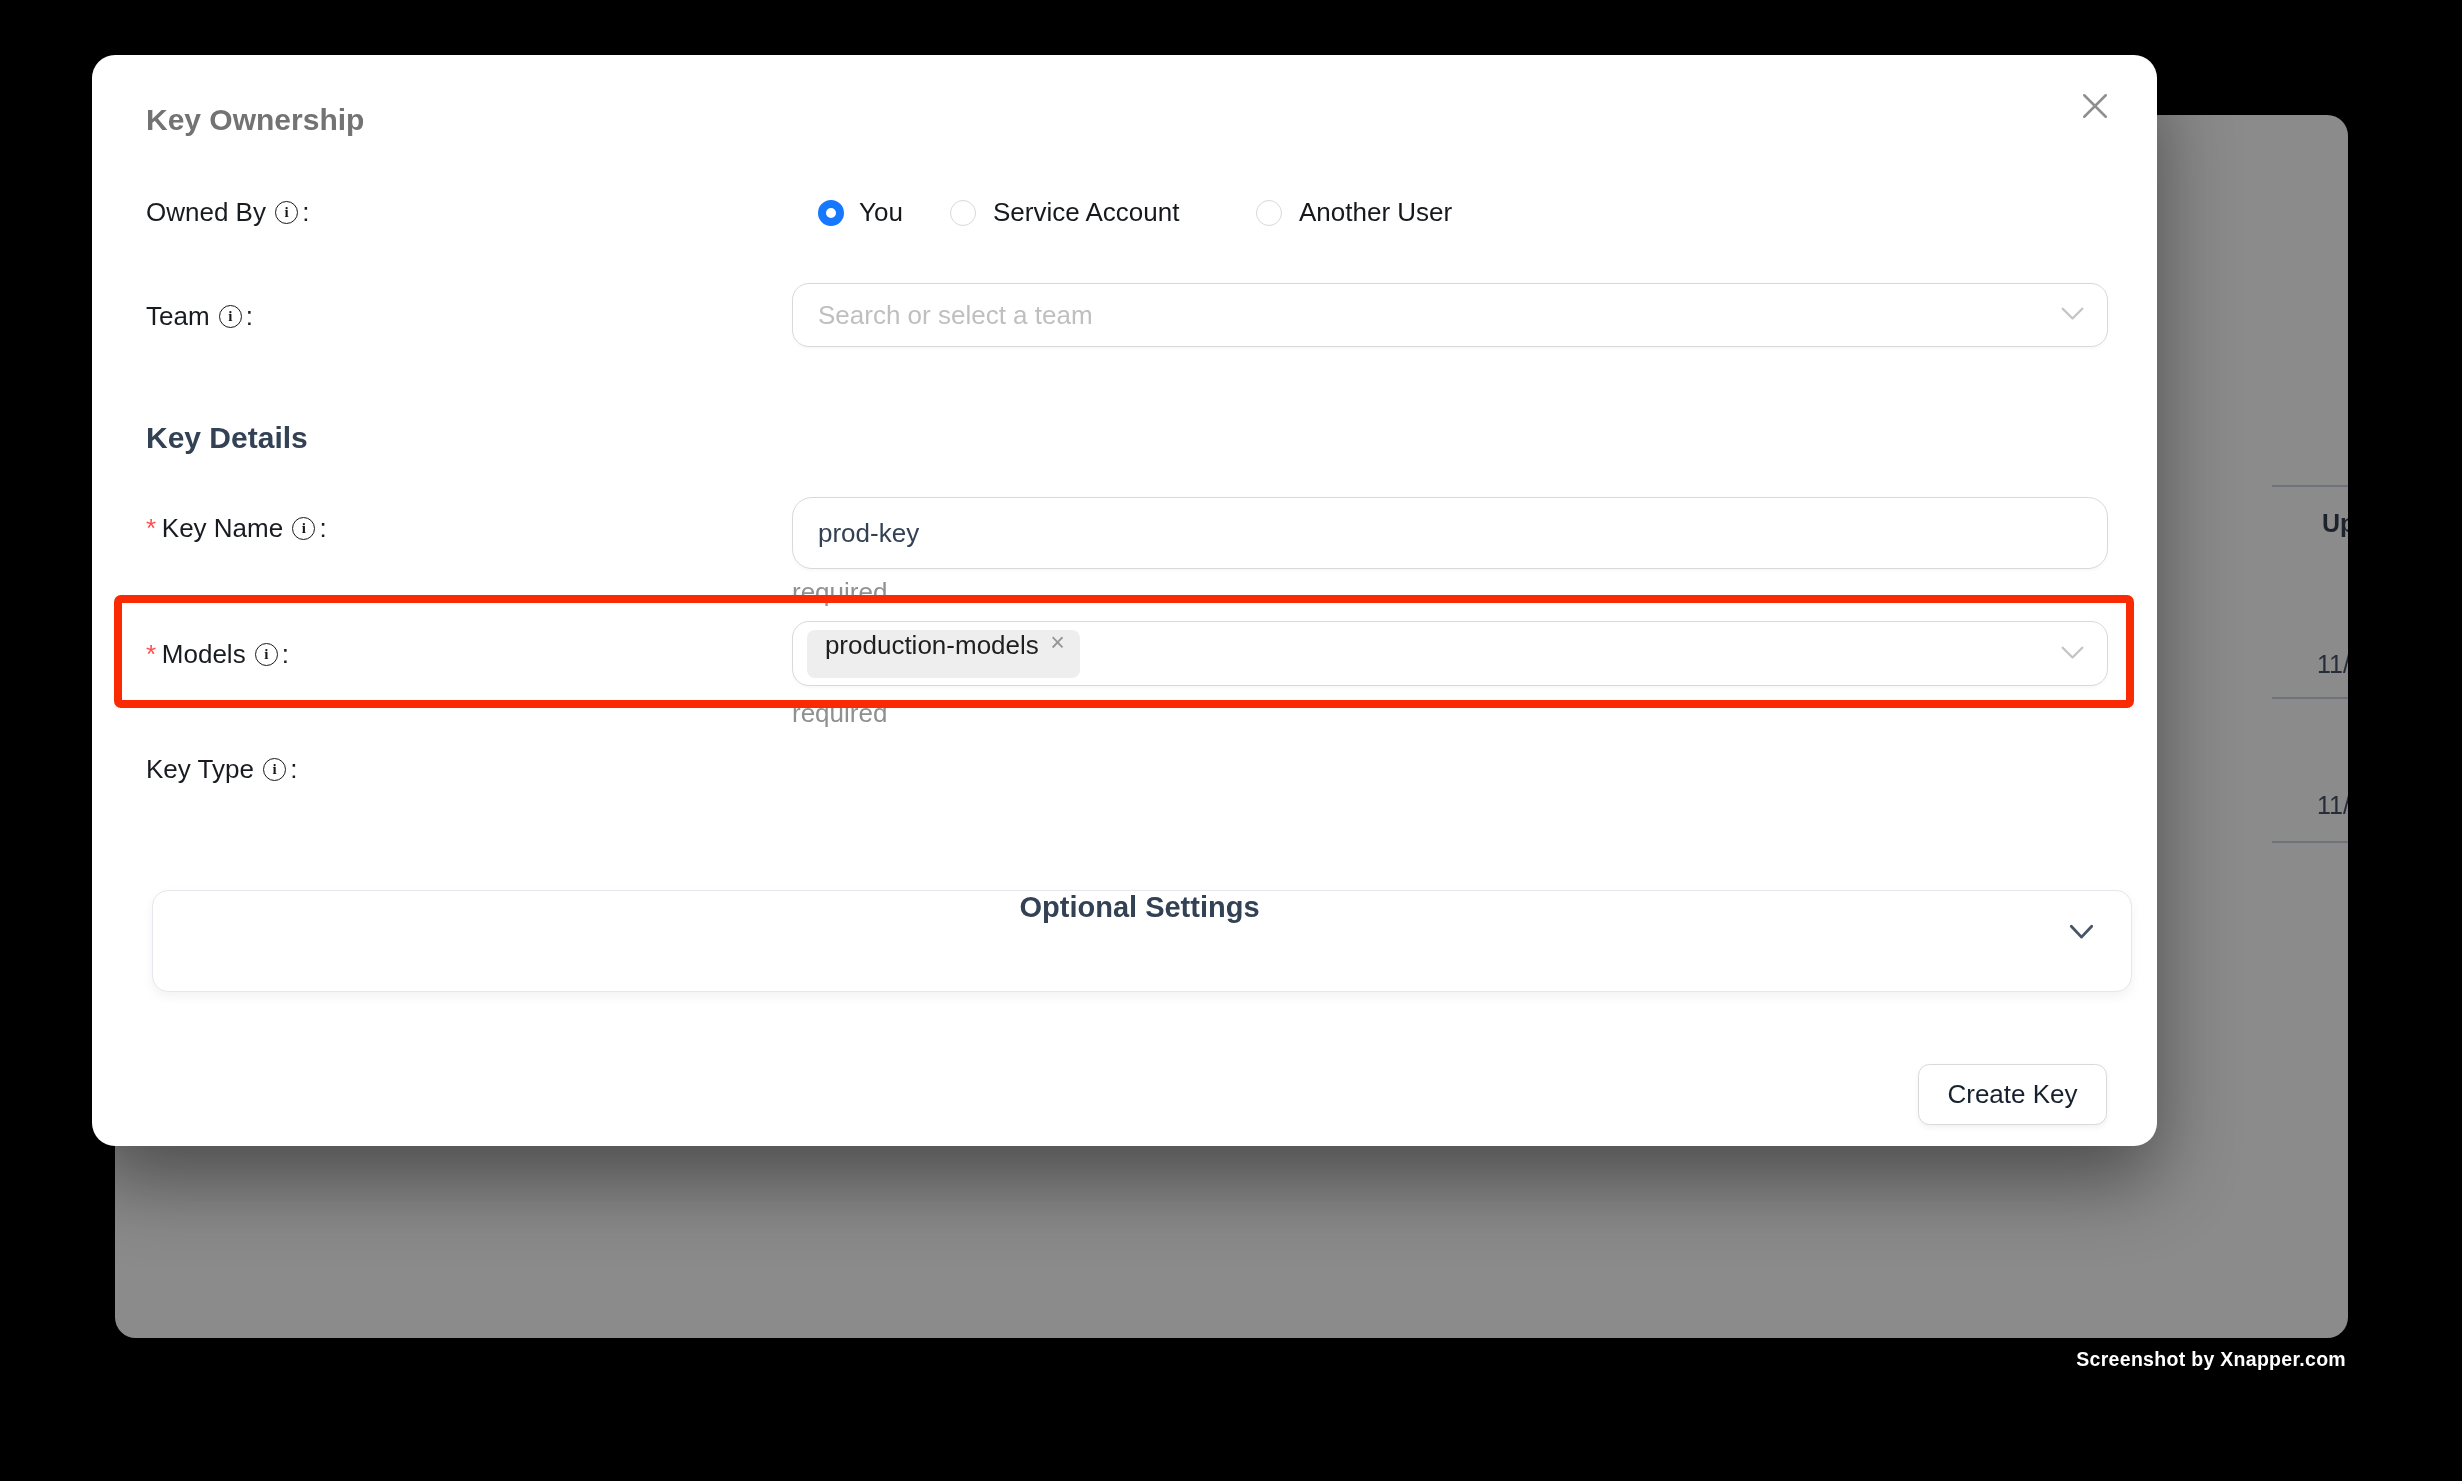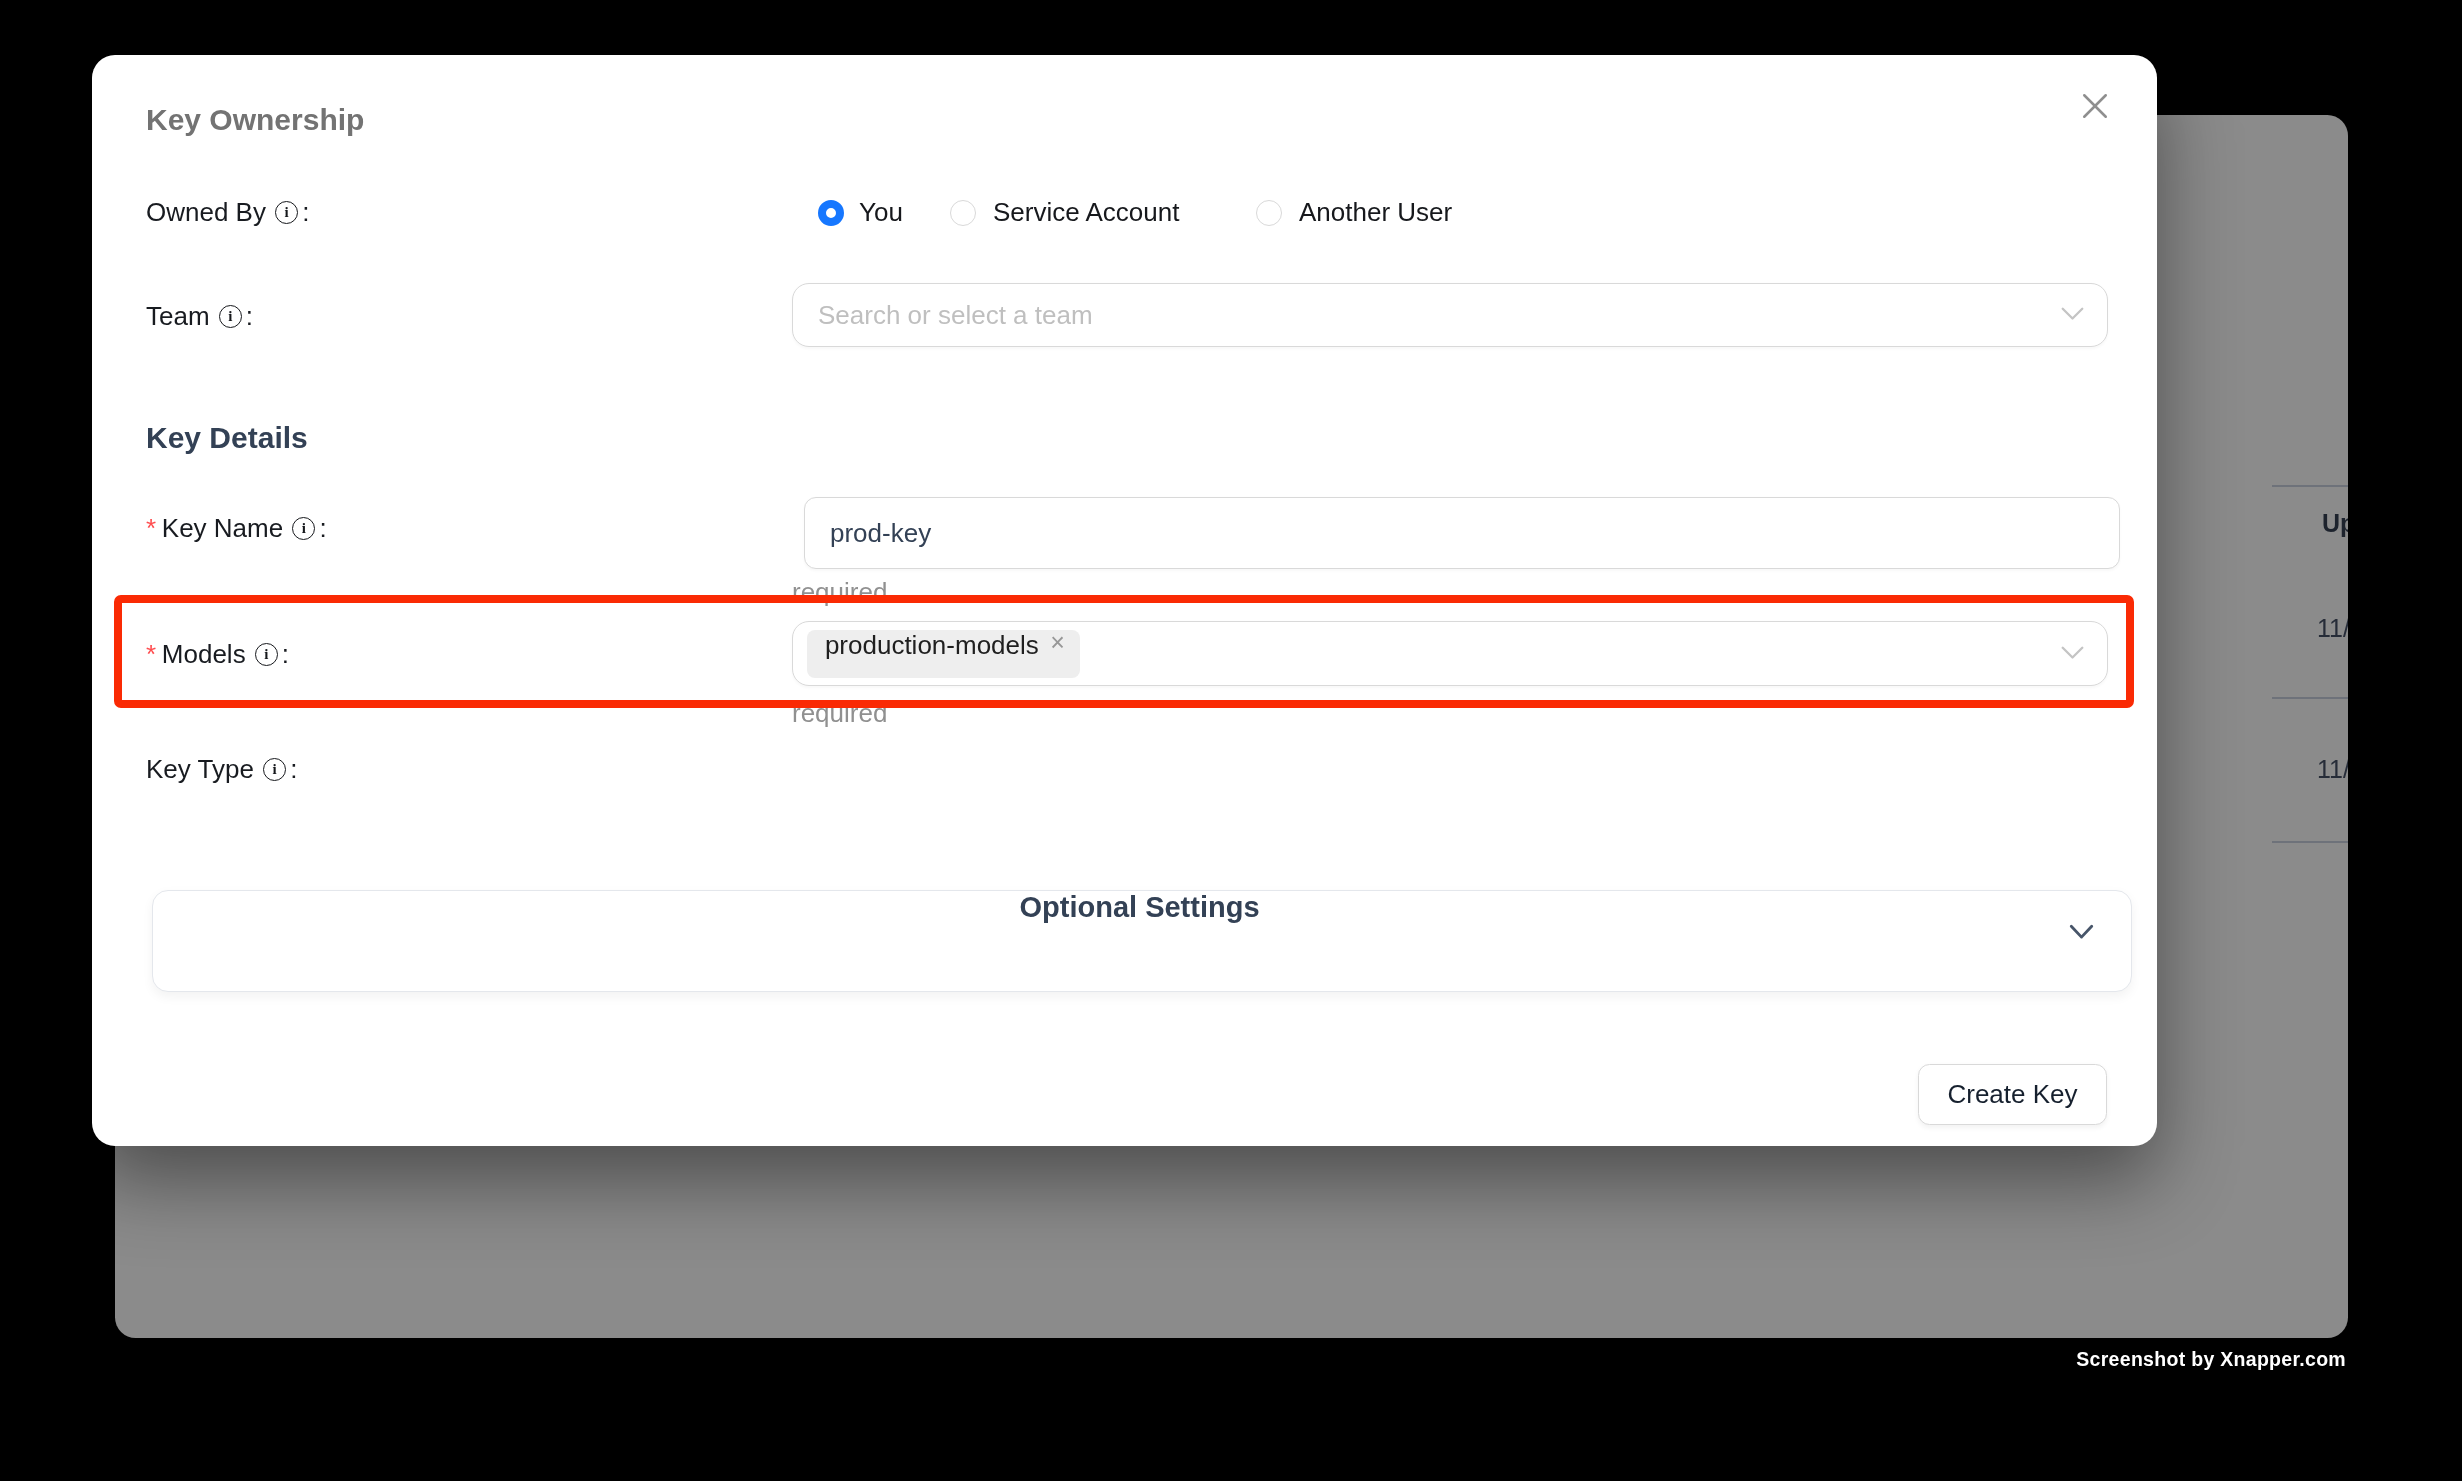--- a/index.html
+++ b/index.html
@@ -17,21 +17,21 @@
   .bg-line.left{left:0;width:92px;}
   .bg-line.right{left:2157px;width:76px;background:#6e727a;}
   .chip{position:absolute;left:1.1px;top:51px;width:33px;height:55px;background:#3c3f9c;border-radius:9.2px;}
   .bg-text{position:absolute;white-space:nowrap;}
   .bg-reset{left:0;top:186px;font-size:26px;color:#17191d;width:102px;overflow:hidden;}
   .bg-sults{left:0;top:297px;font-size:26px;font-weight:700;color:#242b37;}
   .bg-keyalias{left:5.7px;top:396px;font-size:25px;font-weight:700;color:#1d232d;}
   .bg-dash{left:-2.3px;width:15px;overflow:hidden;font-size:26px;color:#3a404c;}
   .bg-dash.r1{top:497px;} .bg-dash.r2{top:640px;}
   .bg-up{left:2207px;top:394px;font-size:25px;font-weight:700;color:#1d232d;}
-  .bg-date{left:2202px;font-size:25px;color:#262c38;}
+  .bg-date{left:2202px;font-size:25px;color:#262c38;margin-top:36px;}
   .bg-date.r1{top:499px;} .bg-date.r2{top:640px;}
 
   
   .modal{
     position:absolute;left:92px;top:55px;width:2065px;height:1091px;
     background:#fff;border-radius:23px;
     box-shadow:0 34px 80px rgba(0,0,0,0.45);
   }
   .m-abs{position:absolute;}
   .m-title{left:54px;top:48px;font-size:30px;font-weight:700;color:#737373;}
@@ -56,21 +56,21 @@
 
   
   .box{
     position:absolute;left:700px;width:1316px;box-sizing:border-box;background:#fff;
     border:1.7px solid #d9d9d9;border-radius:17px;display:flex;align-items:center;
     padding:0 23px 0 25px;box-shadow:0 1.7px 2.9px rgba(0,0,0,0.03);
   }
   .box .val{font-size:26px;color:#1f1f1f;}
   .box .placeholder{font-size:26px;color:#bfbfbf;}
   .chev{margin-left:auto;flex:none;}
-  .textinput{border-radius:12px;margin-left:12px;}
+  .textinput{border-radius:20px;}
   .tag{
     display:flex;align-items:flex-start;margin-left:-11.5px;background:#eeeeee;border-radius:8px;
     height:48px;padding:0 15px 0 18.4px;gap:11.5px;
   }
   .tag .tag-txt{font-size:26px;color:#1f1f1f;}
   .tag .tag-x{font-size:25px;color:#979797;cursor:pointer;line-height:1;}
   .helper{position:absolute;left:700px;font-size:26px;color:#909090;}
 
   
   .annotation{

